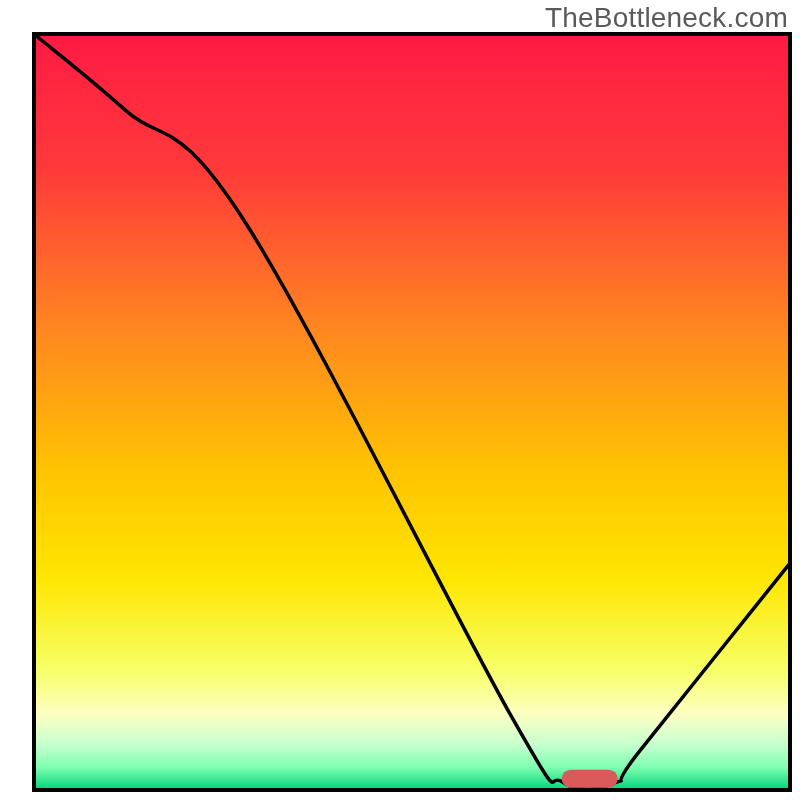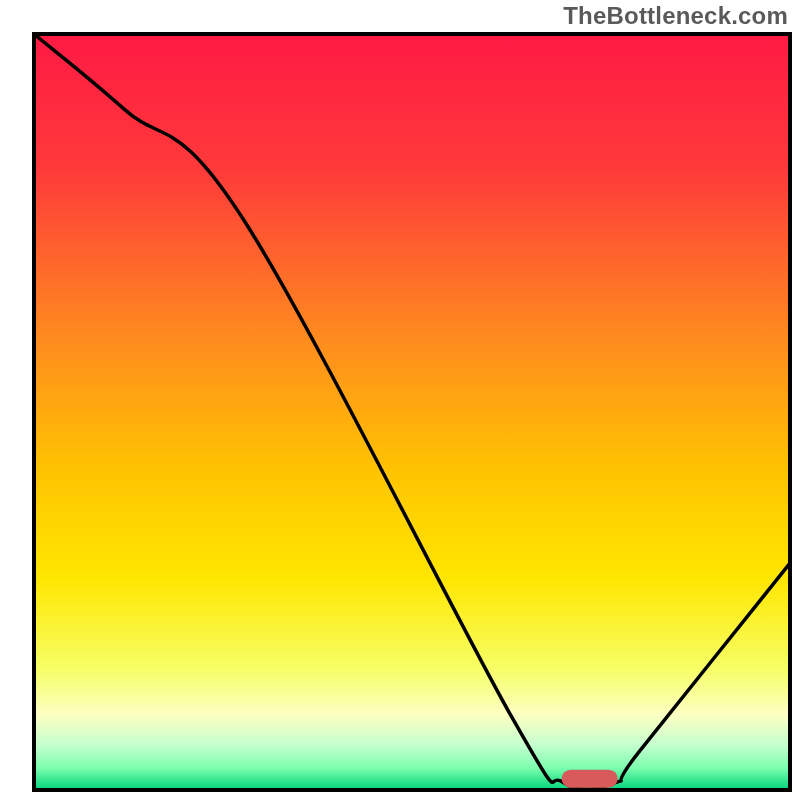--- a/index.html
+++ b/index.html
@@ -12,22 +12,22 @@
   }
   .stage {
     position: relative;
     width: 800px;
     height: 800px;
   }
   .watermark {
     position: absolute;
     top: 2px;
     right: 12px;
-    font-size: 24px;
-    font-weight: 700;
+    font-size: 28px;
+    font-weight: 400;
     color: #5a5a5a;
     letter-spacing: 0.2px;
   }
   svg.chart {
     position: absolute;
     left: 0;
     top: 0;
   }
 </style>
 </head>

